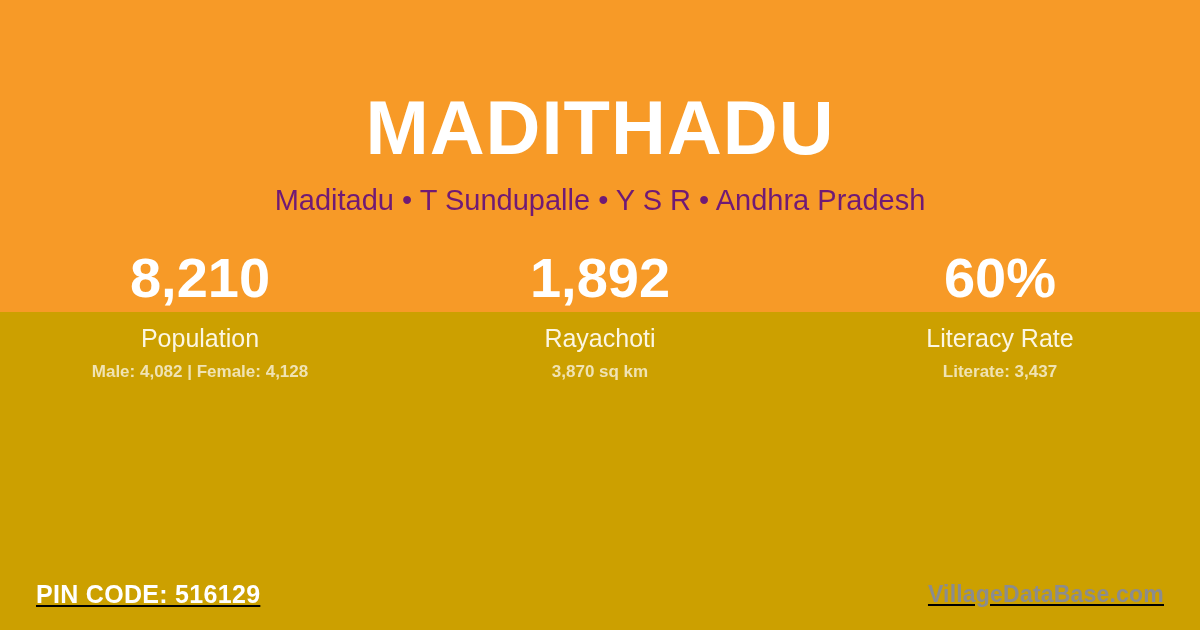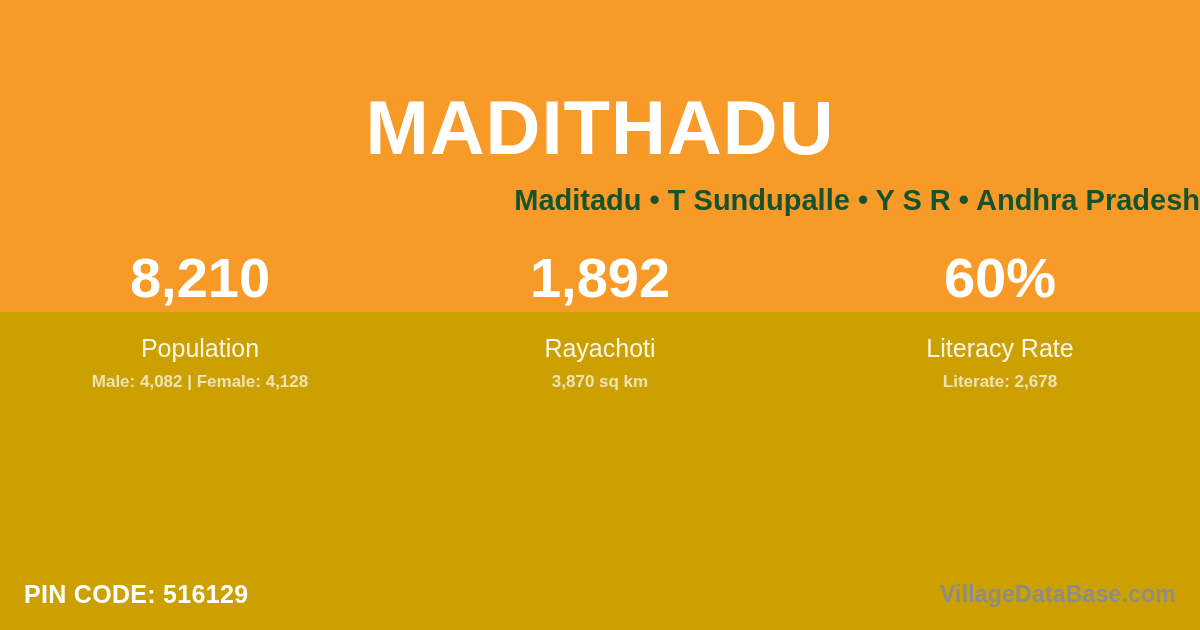--- a/index.html
+++ b/index.html
@@ -46,25 +46,25 @@
     color: #FFFFFF;
     white-space: nowrap;
   }
 
   
   .subtitle {
     position: absolute;
     left: 0;
     top: 181px;
     width: 1200px;
-    text-align: right;
+    text-align: center;
     font-size: 29px;
     line-height: 38px;
-    font-weight: 700;
-    color: #14532d;
+    font-weight: 400;
+    color: #701a75;
     white-space: nowrap;
   }
 
   
   .stats {
     position: absolute;
     left: 0;
     top: 244px;
     width: 1200px;
     display: flex;
@@ -76,21 +76,21 @@
   }
   .stat-value {
     font-size: 56px;
     line-height: 68px;
     font-weight: 700;
     color: #FFFFFF;
     letter-spacing: 0px;
     white-space: nowrap;
   }
   .stat-label {
-    margin-top: 20px;
+    margin-top: 10px;
     font-size: 25px;
     line-height: 32px;
     font-weight: 400;
     color: #FCF6E2;
     white-space: nowrap;
   }
   .stat-sub {
     margin-top: 7px;
     font-size: 17px;
     line-height: 22px;
@@ -121,22 +121,23 @@
   
   .footer {
     position: absolute;
     left: 0;
     bottom: 0;
     width: 1200px;
     height: 72px;
     display: flex;
     align-items: center;
     justify-content: space-between;
-    padding: 0 24px;
+    padding: 0 36px;
     box-sizing: border-box;
+    text-decoration: underline;
   }
   .pin-code {
     font-size: 25px;
     line-height: 32px;
     font-weight: 700;
     color: #FFFFFF;
     letter-spacing: 0.3px;
     white-space: nowrap;
   }
   .brand {
@@ -170,21 +171,21 @@
 
     <div class="stat">
       <div class="stat-value">1,892</div>
       <div class="stat-label">Rayachoti</div>
       <div class="stat-sub">3,870 sq km</div>
     </div>
 
     <div class="stat">
       <div class="stat-value">60%</div>
       <div class="stat-label">Literacy Rate</div>
-      <div class="stat-sub">Literate: 2,678</div>
+      <div class="stat-sub">Literate: 3,437</div>
     </div>
 
   </div>
 
 
   <div class="footer">
     <div class="pin-code">PIN CODE: 516129</div>
     <div class="brand">VillageDataBase.com</div>
   </div>
 

